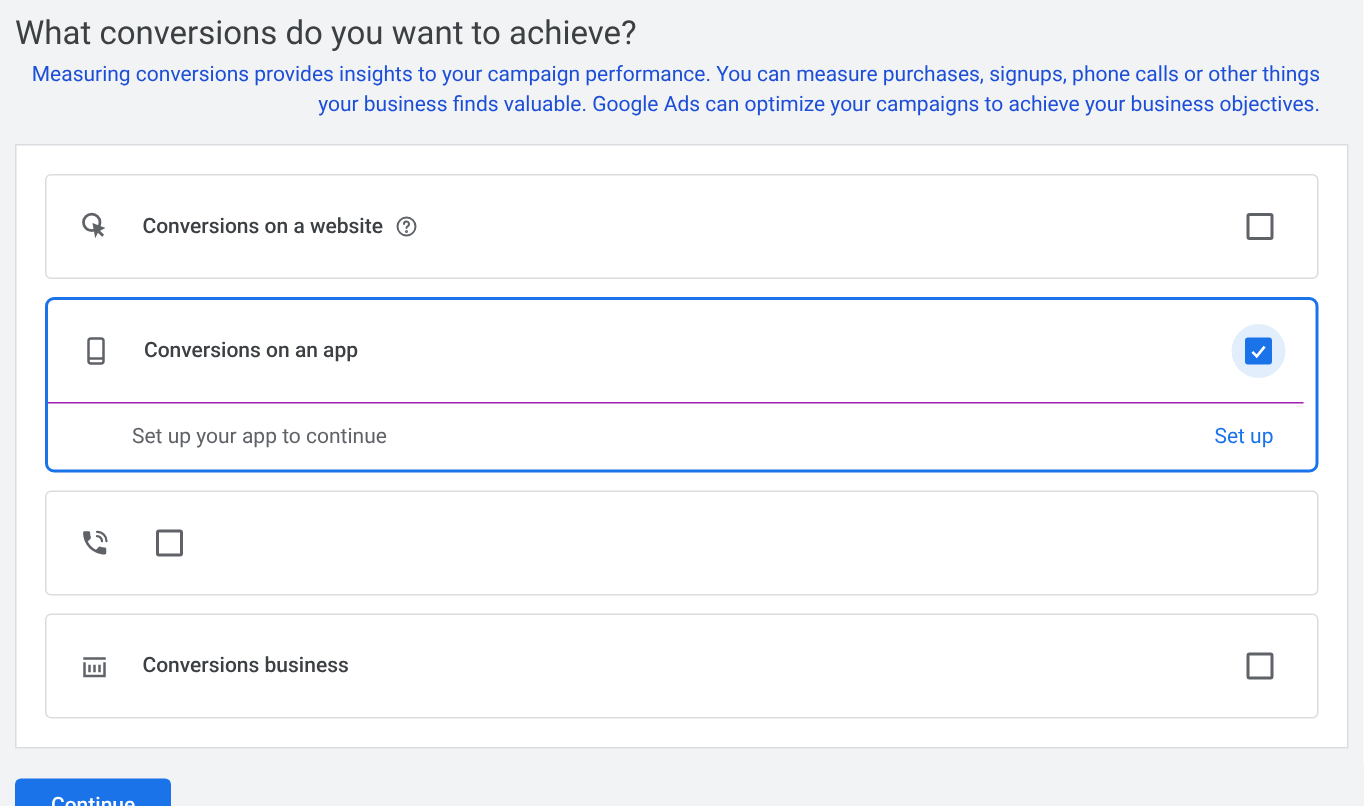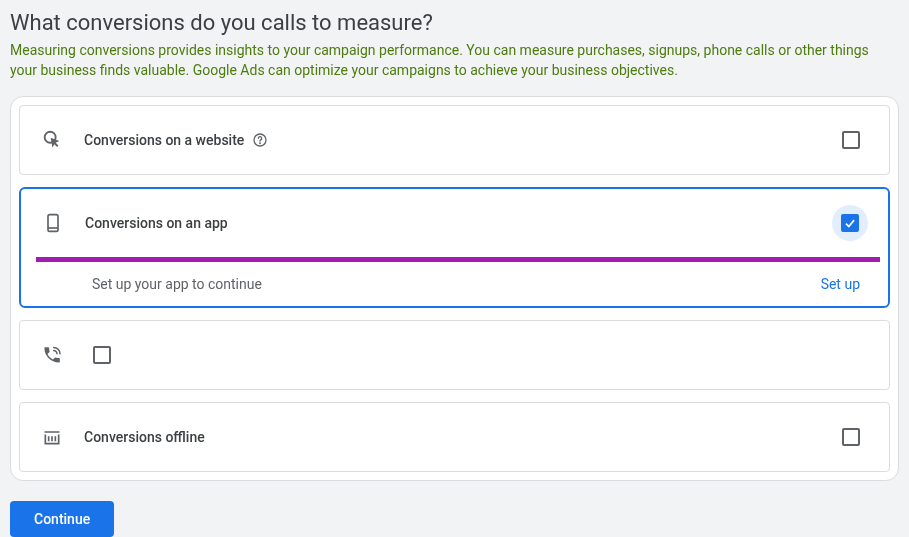--- a/index.html
+++ b/index.html
@@ -1,41 +1,41 @@
 <!DOCTYPE html>
 <html><head>
   <meta charset="utf-8">
   <style>
     * { box-sizing: border-box; margin: 0; padding: 0; }
     body { font-family: "Google Sans", Roboto, Arial, sans-serif; background: #f1f3f4; padding: 10px; width: 909px; }
     .page-title { font-size: 22px; font-weight: 400; color: #3c4043; margin-bottom: 6px; }
-    .page-subtitle { font-size: 14px; color: #4d7c0f; line-height: 1.4; margin-bottom: 16px; max-width: 870px; }
-    .card { background: #fff; border: 1px solid #dadce0; border-radius: 13px; padding: 8px; margin-bottom: 20px; }
+    .page-subtitle { font-size: 14px; color: #1d4ed8; line-height: 1.4; margin-bottom: 16px; max-width: 870px; text-align: right; }
+    .card { background: #fff; border: 1px solid #dadce0; border-radius: 0; padding: 19px; margin-bottom: 20px; }
     .option { border: 1px solid #dadce0; border-radius: 4px; margin-bottom: 12px; }
     .option:last-child { margin-bottom: 0; }
     .option.selected { border: 2px solid #1a73e8; border-radius: 6px; }
     .option-header { display: flex; align-items: center; padding: 16px 20px; cursor: pointer; }
     .option-icon { width: 24px; height: 24px; margin-right: 20px; color: #5f6368; display: flex; align-items: center; justify-content: center; flex-shrink: 0; }
     .option-label { flex: 1; font-size: 14px; font-weight: 500; color: #3c4043; display: flex; align-items: center; gap: 8px; }
     .help-icon { width: 16px; height: 16px; color: #5f6368; }
     .checkbox { width: 18px; height: 18px; border: 2px solid #5f6368; border-radius: 2px; display: flex; align-items: center; justify-content: center; flex-shrink: 0; }
     .checkbox.checked { background: #1a73e8; border-color: #1a73e8; position: relative; }
     .checkbox-halo { position: relative; width: 36px; height: 36px; border-radius: 50%; display: flex; align-items: center; justify-content: center; }
     .checkbox-halo.checked { background: rgba(26,115,232,0.12); }
-    .option-body { border-top: 5px solid #a21caf; padding: 14px 20px 14px 56px; display: flex; align-items: center; justify-content: space-between; margin: 0 8px 0 15px; }
+    .option-body { border-top: 1px solid #a21caf; padding: 14px 20px 14px 56px; display: flex; align-items: center; justify-content: space-between; margin: 0 8px 0 0; }
     .option-body-text { font-size: 14px; color: #5f6368; }
     .setup-link { font-size: 14px; color: #1a73e8; font-weight: 400; cursor: pointer; }
     .actions { display: flex; gap: 24px; align-items: center; }
     .btn-primary { background: #1a73e8; color: #fff; border: none; border-radius: 4px; padding: 10px 24px; font-size: 14px; font-weight: 500; cursor: pointer; font-family: inherit; }
     svg { display: block; }
   </style>
 </head>
 <body>
 
-<h1 class="page-title">What conversions do you calls to measure?</h1>
+<h1 class="page-title">What conversions do you want to achieve?</h1>
 <p class="page-subtitle">Measuring conversions provides insights to your campaign performance. You can measure purchases, signups, phone calls or other things your business finds valuable. Google Ads can optimize your campaigns to achieve your business objectives.</p>
 
 <div class="card">
 
   <div class="option">
     <div class="option-header">
       <span class="option-icon">
         <svg viewBox="0 0 24 24" width="22" height="22" fill="currentColor">
             <path d="M11 2v3h2V2h-2zm6.64 1.64l-2.12 2.12 1.41 1.41 2.12-2.12-1.41-1.41zM4.22 5.05l1.41-1.41 2.12 2.12-1.41 1.41-2.12-2.12zM2 11h3v2H2v-2zm17 0h3v2h-3v-2zm-7-4a5 5 0 0 0-5 5c0 1.63.78 3.07 1.99 3.98L9 21h6l.01-5.02A4.99 4.99 0 0 0 17 12a5 5 0 0 0-5-5zm0 2a3 3 0 0 1 3 3c0 1.1-.59 2.06-1.47 2.59L13 15v4h-2v-4l-.53-.41A2.99 2.99 0 0 1 9 12a3 3 0 0 1 3-3z" opacity="0"></path>
             <path d="M10.5 9.5 L20 13 L16 15 L19 18 L17.5 19.5 L14.5 16.5 L12.5 20.5 Z"></path>
@@ -97,21 +97,21 @@
     </div>
   </div>
 
   <div class="option">
     <div class="option-header">
       <span class="option-icon">
         <svg viewBox="0 0 24 24" width="20" height="20" fill="currentColor">
             <path d="M3 5h18v2H3V5zm0 4h2v10h14V9h2v12H3V9zm4 2h2v6H7v-6zm4 0h2v6h-2v-6zm4 0h2v6h-2v-6z"></path>
           </svg>
       </span>
-      <span class="option-label">Conversions offline</span>
+      <span class="option-label">Conversions business</span>
       <div class="checkbox-halo">
         <span class="checkbox"></span>
       </div>
     </div>
   </div>
 
 </div>
 
 <div class="actions">
   <button class="btn-primary">Continue</button>

